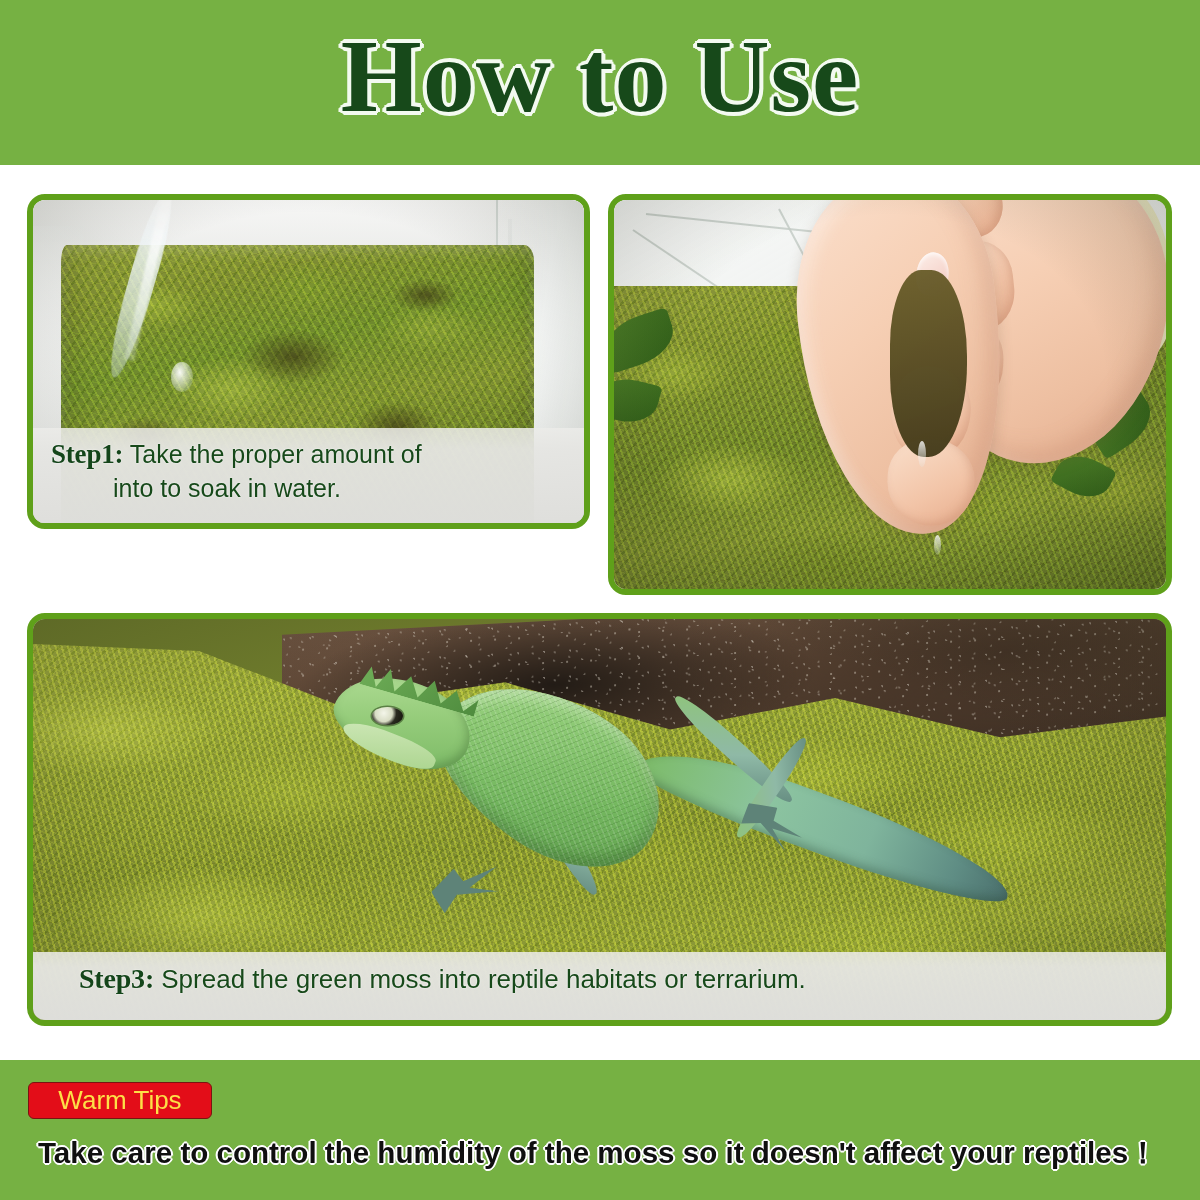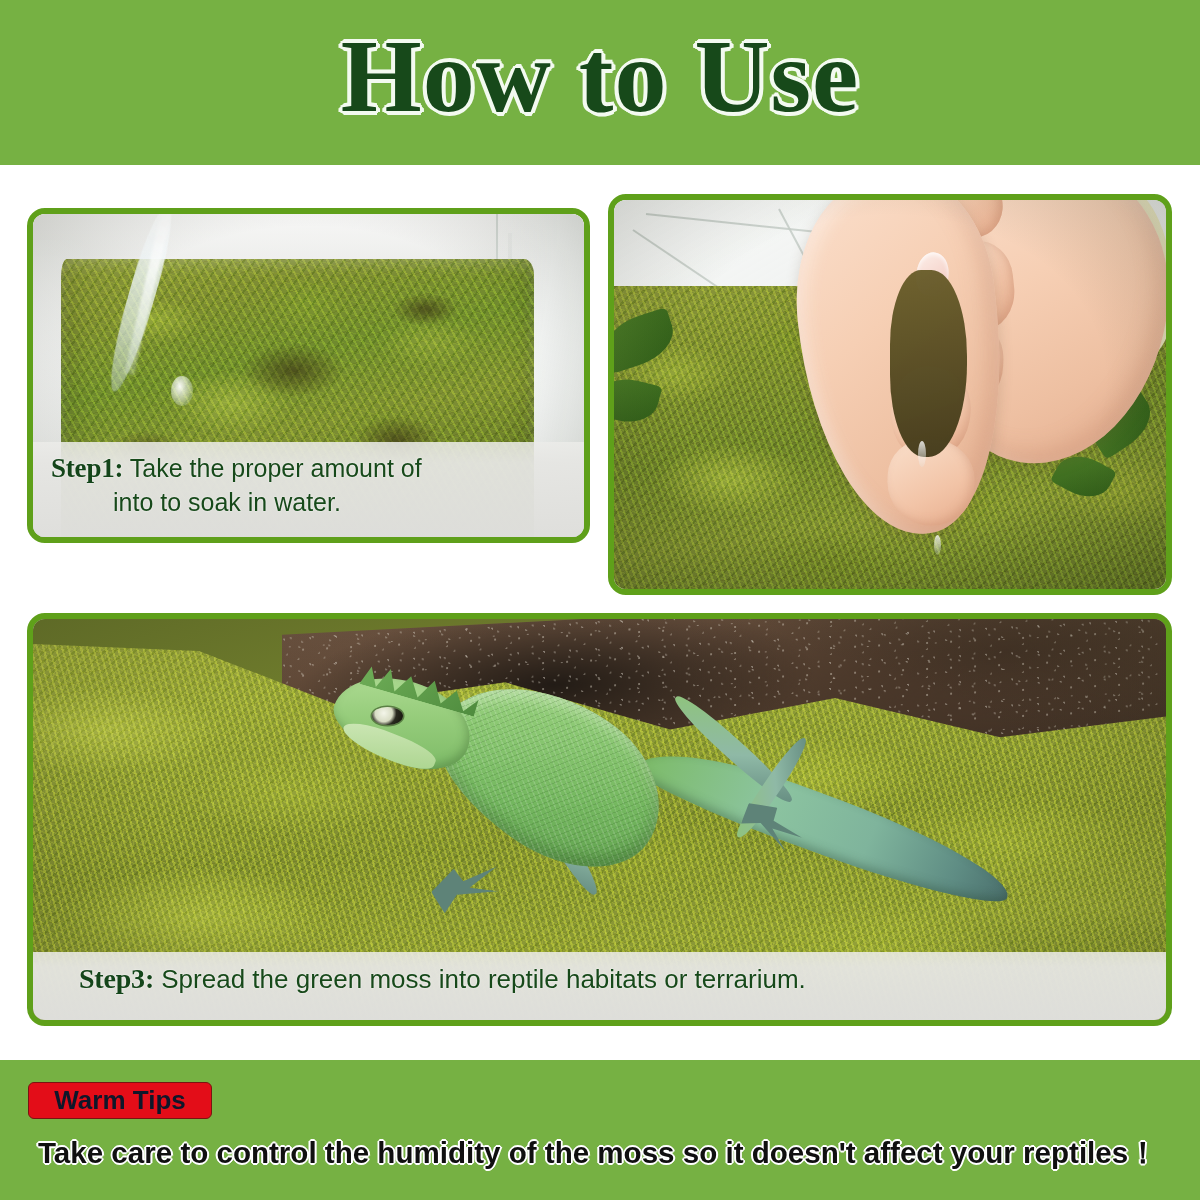--- a/index.html
+++ b/index.html
@@ -50,23 +50,23 @@
   }
   .warm-badge {
     position:absolute; left:28px; top:1082px;
     width:184px; height:37px;
     background:#e30d18;
     border:1px solid #7a1410;
     border-radius:6px;
     display:flex; align-items:center; justify-content:center;
   }
   .warm-badge-label {
-    color:#0f172a;
+    color:#fde047;
     font-size:26px;
-    font-weight:700;
+    font-weight:400;
     line-height:1;
     padding-bottom:2px;
     letter-spacing:0px;
   }
   .tip-text {
     position:absolute; left:38px; top:1136px;
     width:1130px;
     font-size:30px;
     font-weight:700;
     line-height:1.15;
@@ -82,21 +82,21 @@
   }
 
   
   .panel {
     position:absolute;
     border:6px solid #5fa01a;
     border-radius:18px;
     overflow:hidden;
     background:#cfd3cb;
   }
-  #panel-1 { left:27px;  top:208px; width:563px;  height:335px;text-decoration:underline; }
+  #panel-1 { left:27px;  top:194px; width:563px;  height:335px;text-decoration:underline; }
   #panel-2 { left:608px; top:194px; width:564px;  height:401px; }
   #panel-3 { left:27px;  top:613px; width:1145px; height:413px; }
 
   .photo {
     position:absolute; left:0; top:0;
     width:100%; height:100%;
     overflow:hidden;
   }
 
   

